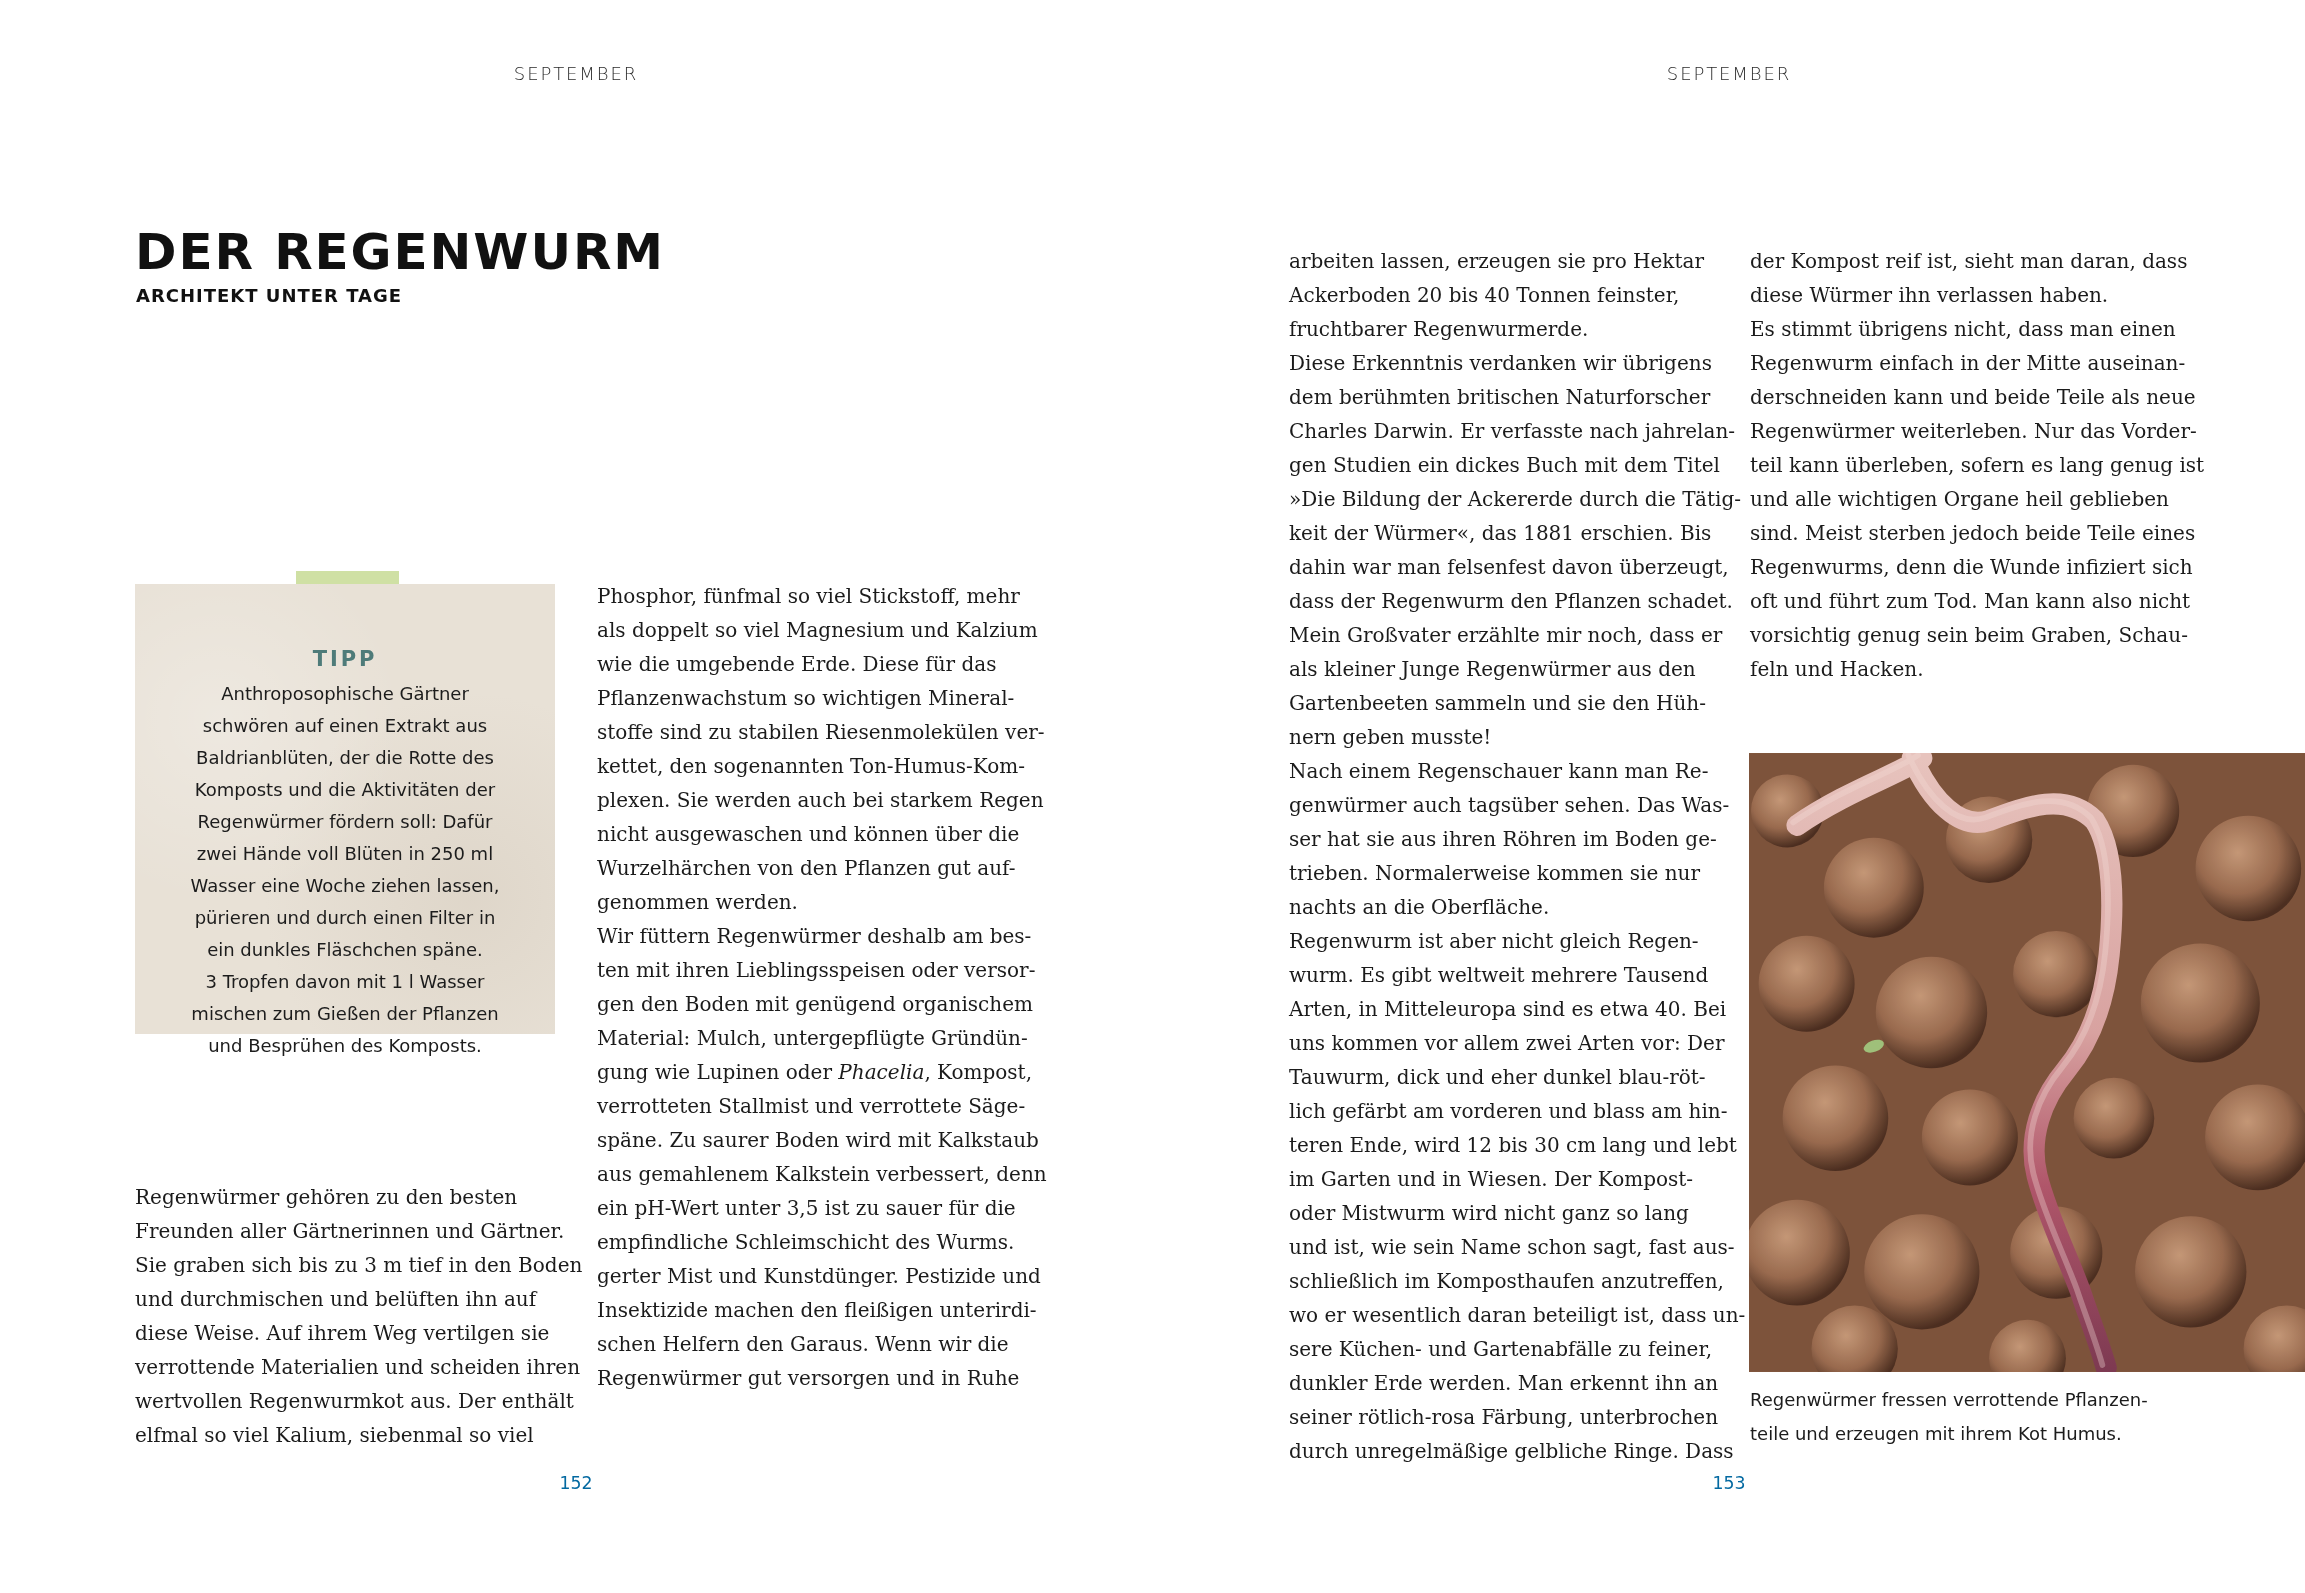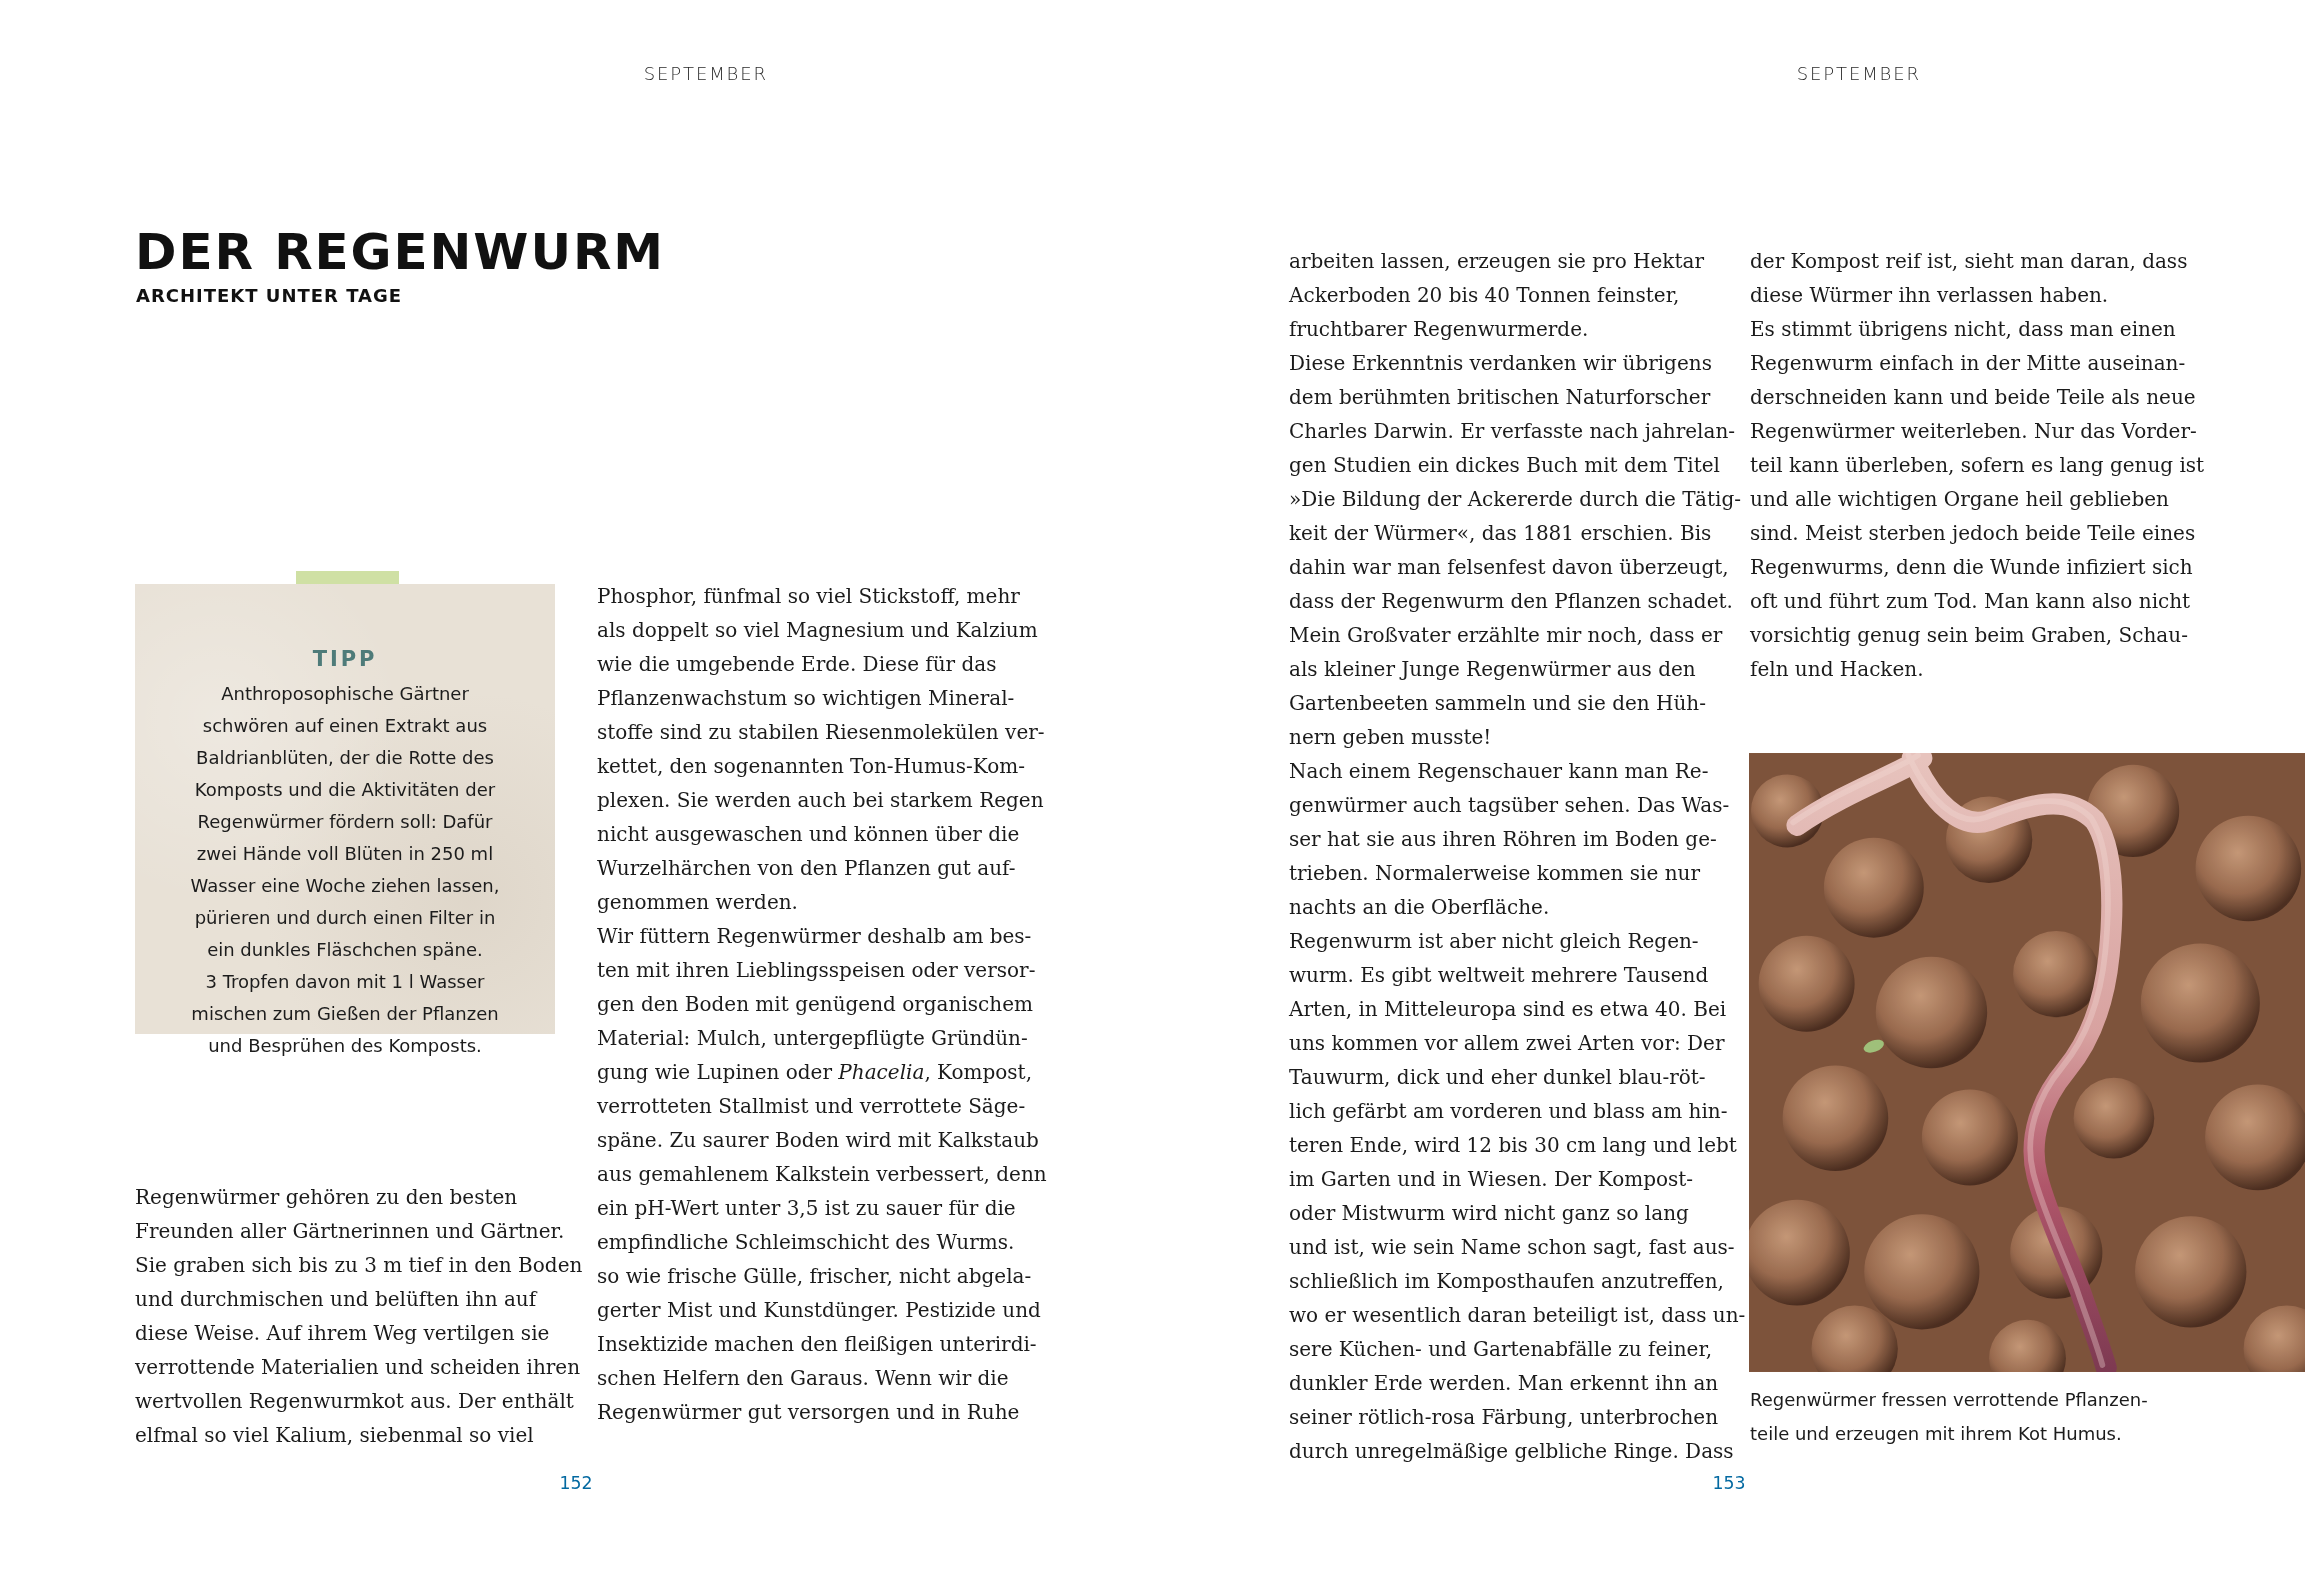--- a/index.html
+++ b/index.html
@@ -1,17 +1,17 @@
 <!DOCTYPE html>
 <html><head>
 <meta charset="utf-8">
 <style>
   html, body { margin:0; padding:0; background:#ffffff; }
   body { width:2306px; height:1594px; position:relative; overflow:hidden; color:#1a1a1a; }
-  .runhead { position:absolute; top:63px; width:384px; text-align:right; font-family:"DejaVu Sans", sans-serif; font-size:18px; letter-spacing:1.9px; color:#2a2a2a; font-weight:300; }
+  .runhead { position:absolute; top:63px; width:384px; text-align:center; font-family:"DejaVu Sans", sans-serif; font-size:18px; letter-spacing:1.9px; color:#2a2a2a; font-weight:300; }
   .folio { position:absolute; top:1473px; width:96px; text-align:center; font-family:"DejaVu Sans", sans-serif; font-size:17.3px; color:#0369a1; }
   .title { position:absolute; left:135px; top:227px; font-family:"DejaVu Sans", sans-serif; font-weight:bold; font-size:50px; letter-spacing:1.9px; color:#111; line-height:1; }
   .subtitle { position:absolute; left:136px; top:287px; font-family:"DejaVu Sans", sans-serif; font-weight:bold; font-size:18px; letter-spacing:1px; color:#111; line-height:1; }
   .col { position:absolute; width:432px; font-family:"DejaVu Serif", serif; font-size:20px; line-height:34px; color:#1b1b1b; white-space:nowrap; }
   .col .ln { display:block; height:34px; }
   .tip { position:absolute; left:135px; top:584px; width:420px; height:450px;
          background:#e8e1d6;
          background-image: radial-gradient(circle at 20% 30%, rgba(255,255,255,0.25) 0, rgba(255,255,255,0) 40%),
                            radial-gradient(circle at 80% 70%, rgba(180,165,145,0.18) 0, rgba(180,165,145,0) 45%); }
   .tab { position:absolute; left:296px; top:571px; width:103px; height:28px; background:#cfe0a4; }
@@ -76,21 +76,20 @@
     <span class="ln">Wir füttern Regenwürmer deshalb am bes-</span>
     <span class="ln">ten mit ihren Lieblingsspeisen oder versor-</span>
     <span class="ln">gen den Boden mit genügend organischem</span>
     <span class="ln">Material: Mulch, untergepflügte Gründün-</span>
     <span class="ln"><span>gung wie Lupinen oder </span><i>Phacelia</i><span>, Kompost,</span></span>
     <span class="ln">verrotteten Stallmist und verrottete Säge-</span>
     <span class="ln">späne. Zu saurer Boden wird mit Kalkstaub</span>
     <span class="ln">aus gemahlenem Kalkstein verbessert, denn</span>
     <span class="ln">ein pH-Wert unter 3,5 ist zu sauer für die</span>
     <span class="ln">empfindliche Schleimschicht des Wurms.</span>
-    <span class="ln">so wie frische Gülle, frischer, nicht abgela-</span>
     <span class="ln">gerter Mist und Kunstdünger. Pestizide und</span>
     <span class="ln">Insektizide machen den fleißigen unterirdi-</span>
     <span class="ln">schen Helfern den Garaus. Wenn wir die</span>
     <span class="ln">Regenwürmer gut versorgen und in Ruhe</span>
   </div>
 
   <div class="folio" style="left:528px;">152</div>
 </div>
 
 <div>

